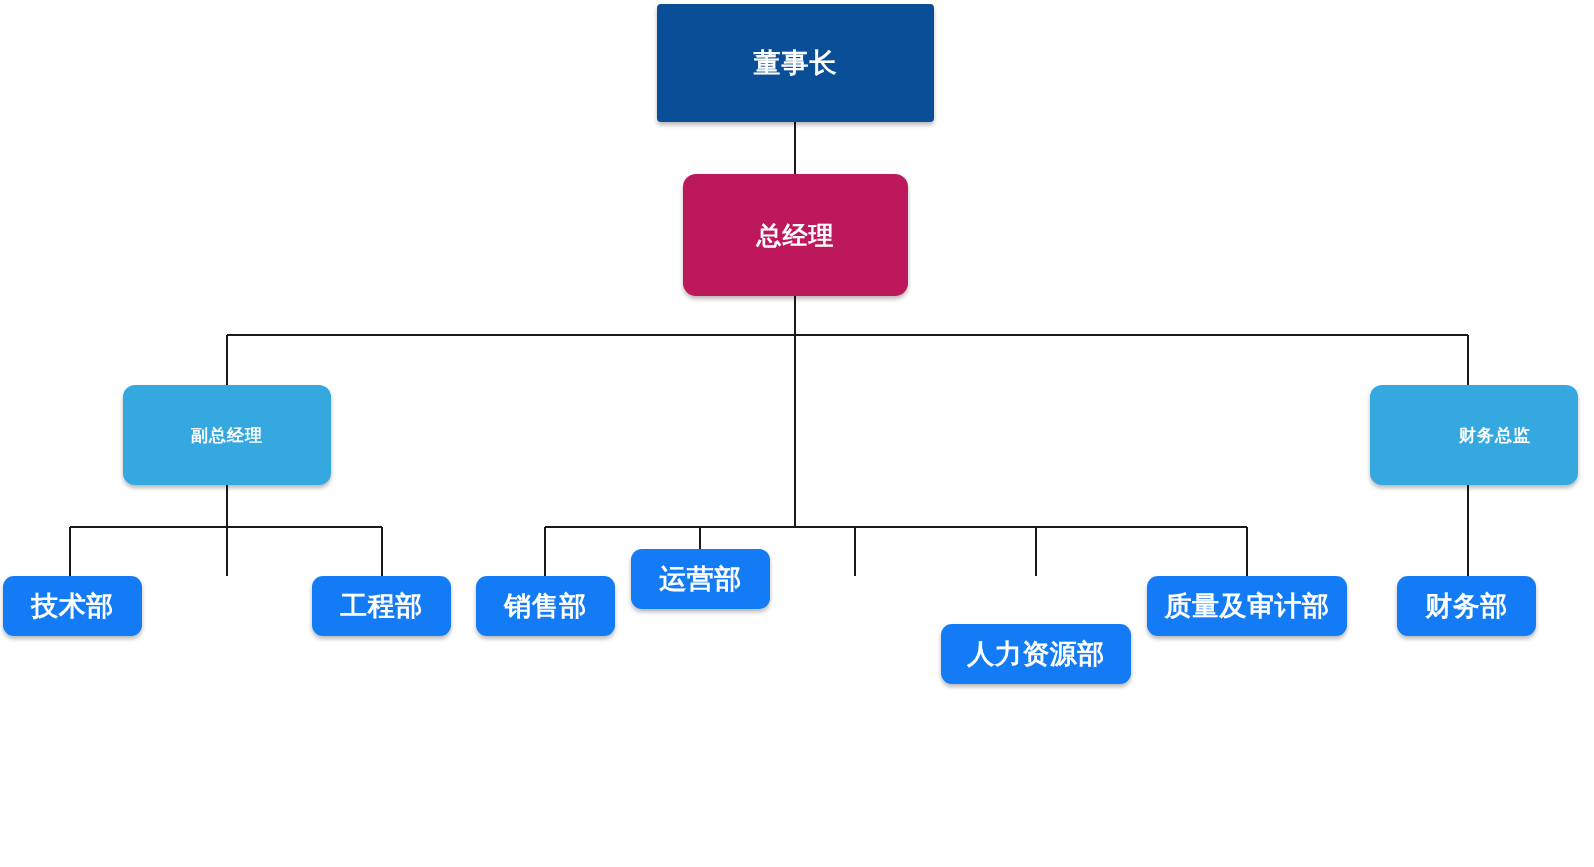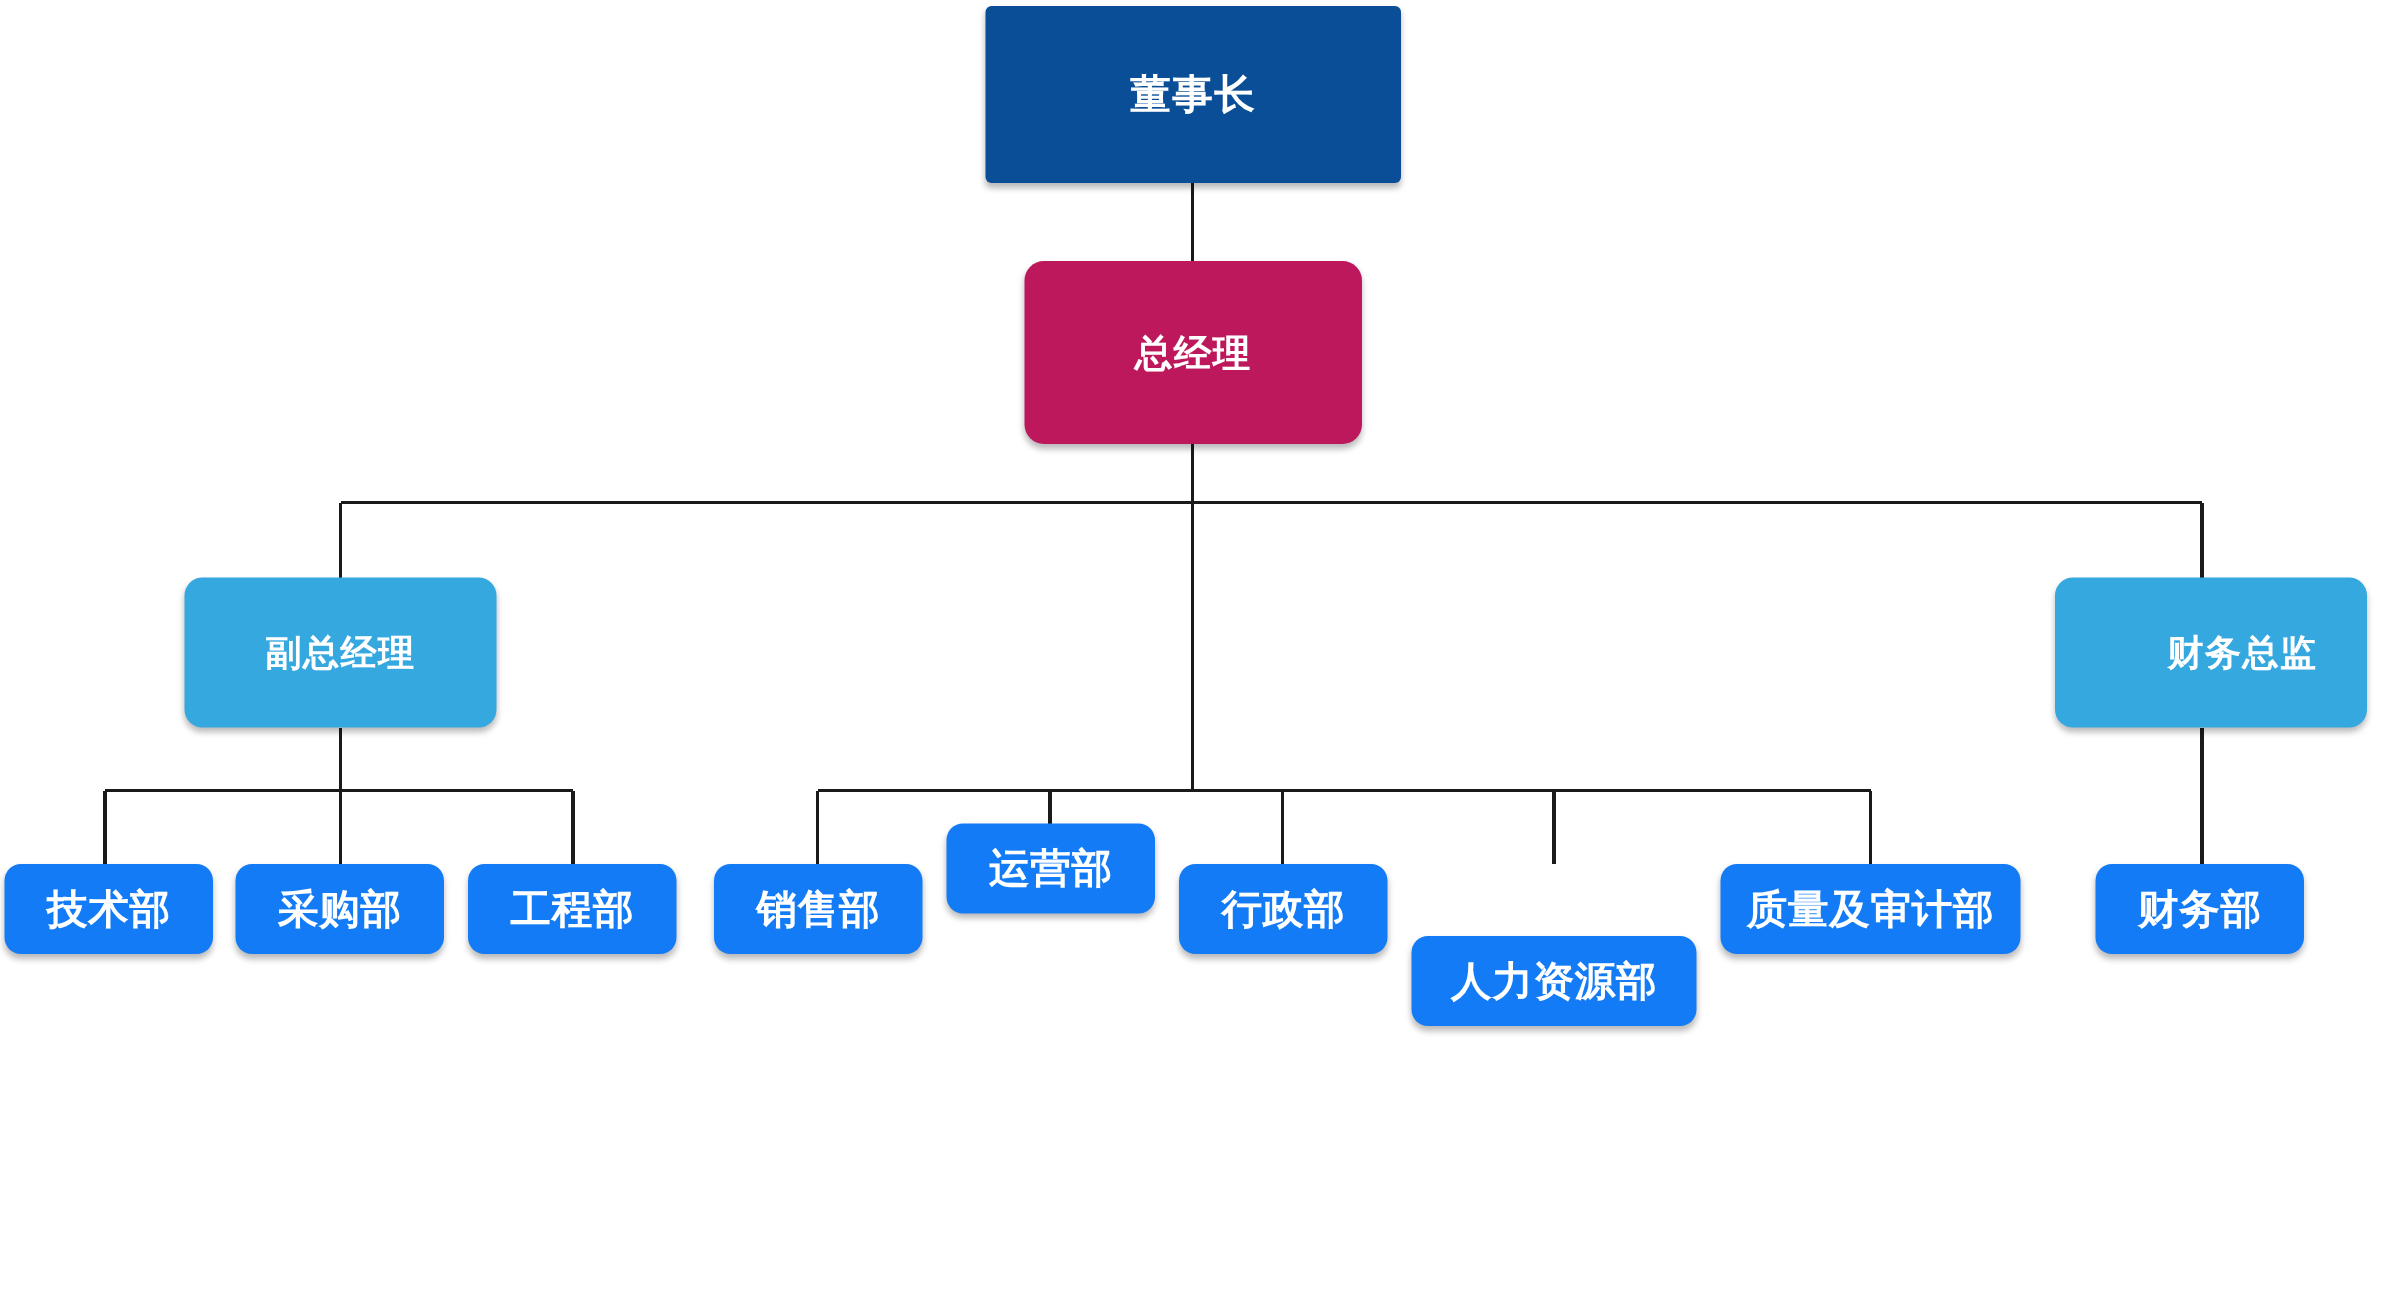--- a/index.html
+++ b/index.html
@@ -46,21 +46,21 @@
     font-size: 27px;
   }
   .node.level-gm {
     background: #be185d;
     border-radius: 13px;
     font-size: 25px;
   }
   .node.level-vp {
     background: #35A8E0;
     border-radius: 12px;
-    font-size: 24px;
+    font-size: 17px;
     font-family: Liberation Serif, serif;
   }
   .node.level-dept {
     background: #127BF5;
     border-radius: 11px;
     font-size: 27px;
     letter-spacing: 0.5px;
   }
 </style>
 </head>
@@ -111,39 +111,33 @@
   </div>
 
   <div class="node level-vp" style="left:1370px; top:385px; width:208px; height:100px;padding-left:42px;">
     <span>财务总监</span>
   </div>
 
   <div class="node level-dept" style="left:3px; top:576px; width:139px; height:60px;">
     <span>技术部</span>
   </div>
 
-  <div class="node level-dept" style="left:157px; top:576px; width:139px; height:60px;">
-    <span>采购部</span>
-  </div>
 
   <div class="node level-dept" style="left:312px; top:576px; width:139px; height:60px;">
     <span>工程部</span>
   </div>
 
   <div class="node level-dept" style="left:476px; top:576px; width:139px; height:60px;">
     <span>销售部</span>
   </div>
 
   <div class="node level-dept" style="left:631px; top:549px; width:139px; height:60px;text-align:right;">
     <span>运营部</span>
   </div>
 
-  <div class="node level-dept" style="left:786px; top:576px; width:139px; height:60px;">
-    <span>行政部</span>
-  </div>
 
   <div class="node level-dept" style="left:941px; top:576px; width:190px; height:60px;margin-top:48px;">
     <span>人力资源部</span>
   </div>
 
   <div class="node level-dept" style="left:1147px; top:576px; width:200px; height:60px;">
     <span>质量及审计部</span>
   </div>
 
   <div class="node level-dept" style="left:1397px; top:576px; width:139px; height:60px;">

